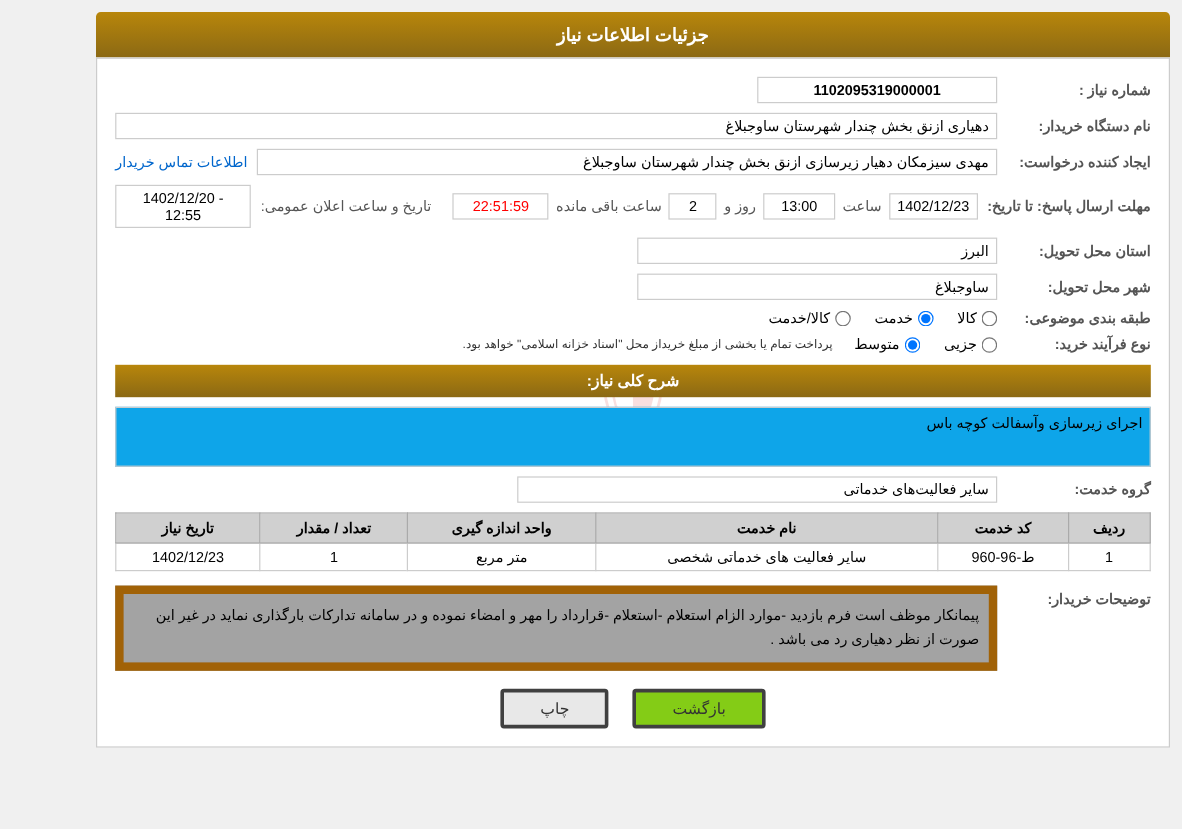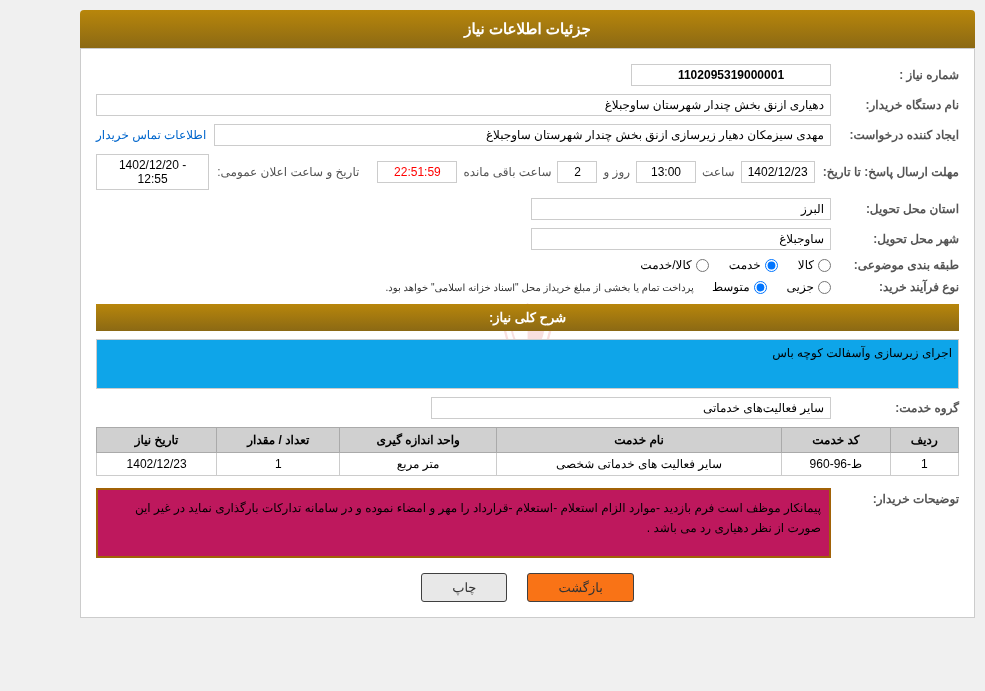--- a/index.html
+++ b/index.html
@@ -137,46 +137,46 @@
       padding: 5px 8px;
       text-align: center;
       font-weight: bold;
     }
     .services-table td {
       border: 1px solid #ccc;
       padding: 4px 8px;
       text-align: center;
     }
     .notes-box {
-      border: 2px solid #a16207;
+      border: 7px solid #a16207;
       padding: 8px;
       min-height: 70px;
-      background: #be185d;
+      background: #a3a3a3;
       text-align: right;
       line-height: 1.7;
     }
     .btn-row {
       display: flex;
       justify-content: center;
       gap: 20px;
       margin-top: 15px;
     }
     .btn {
       padding: 6px 30px;
       font-size: 13px;
       cursor: pointer;
       border-radius: 3px;
-      border: 1px solid #404040;
+      border: 3px solid #404040;
     }
     .btn-print {
       background: #e8e8e8;
       color: #333;
     }
     .btn-back {
-      background: #f97316;
+      background: #84cc16;
       color: #333;
     }
     .relative-wrapper {
       position: relative;
     }
     .logo-overlay {
       position: absolute;
       top: 50%;
       left: 50%;
       transform: translate(-50%, -50%);

